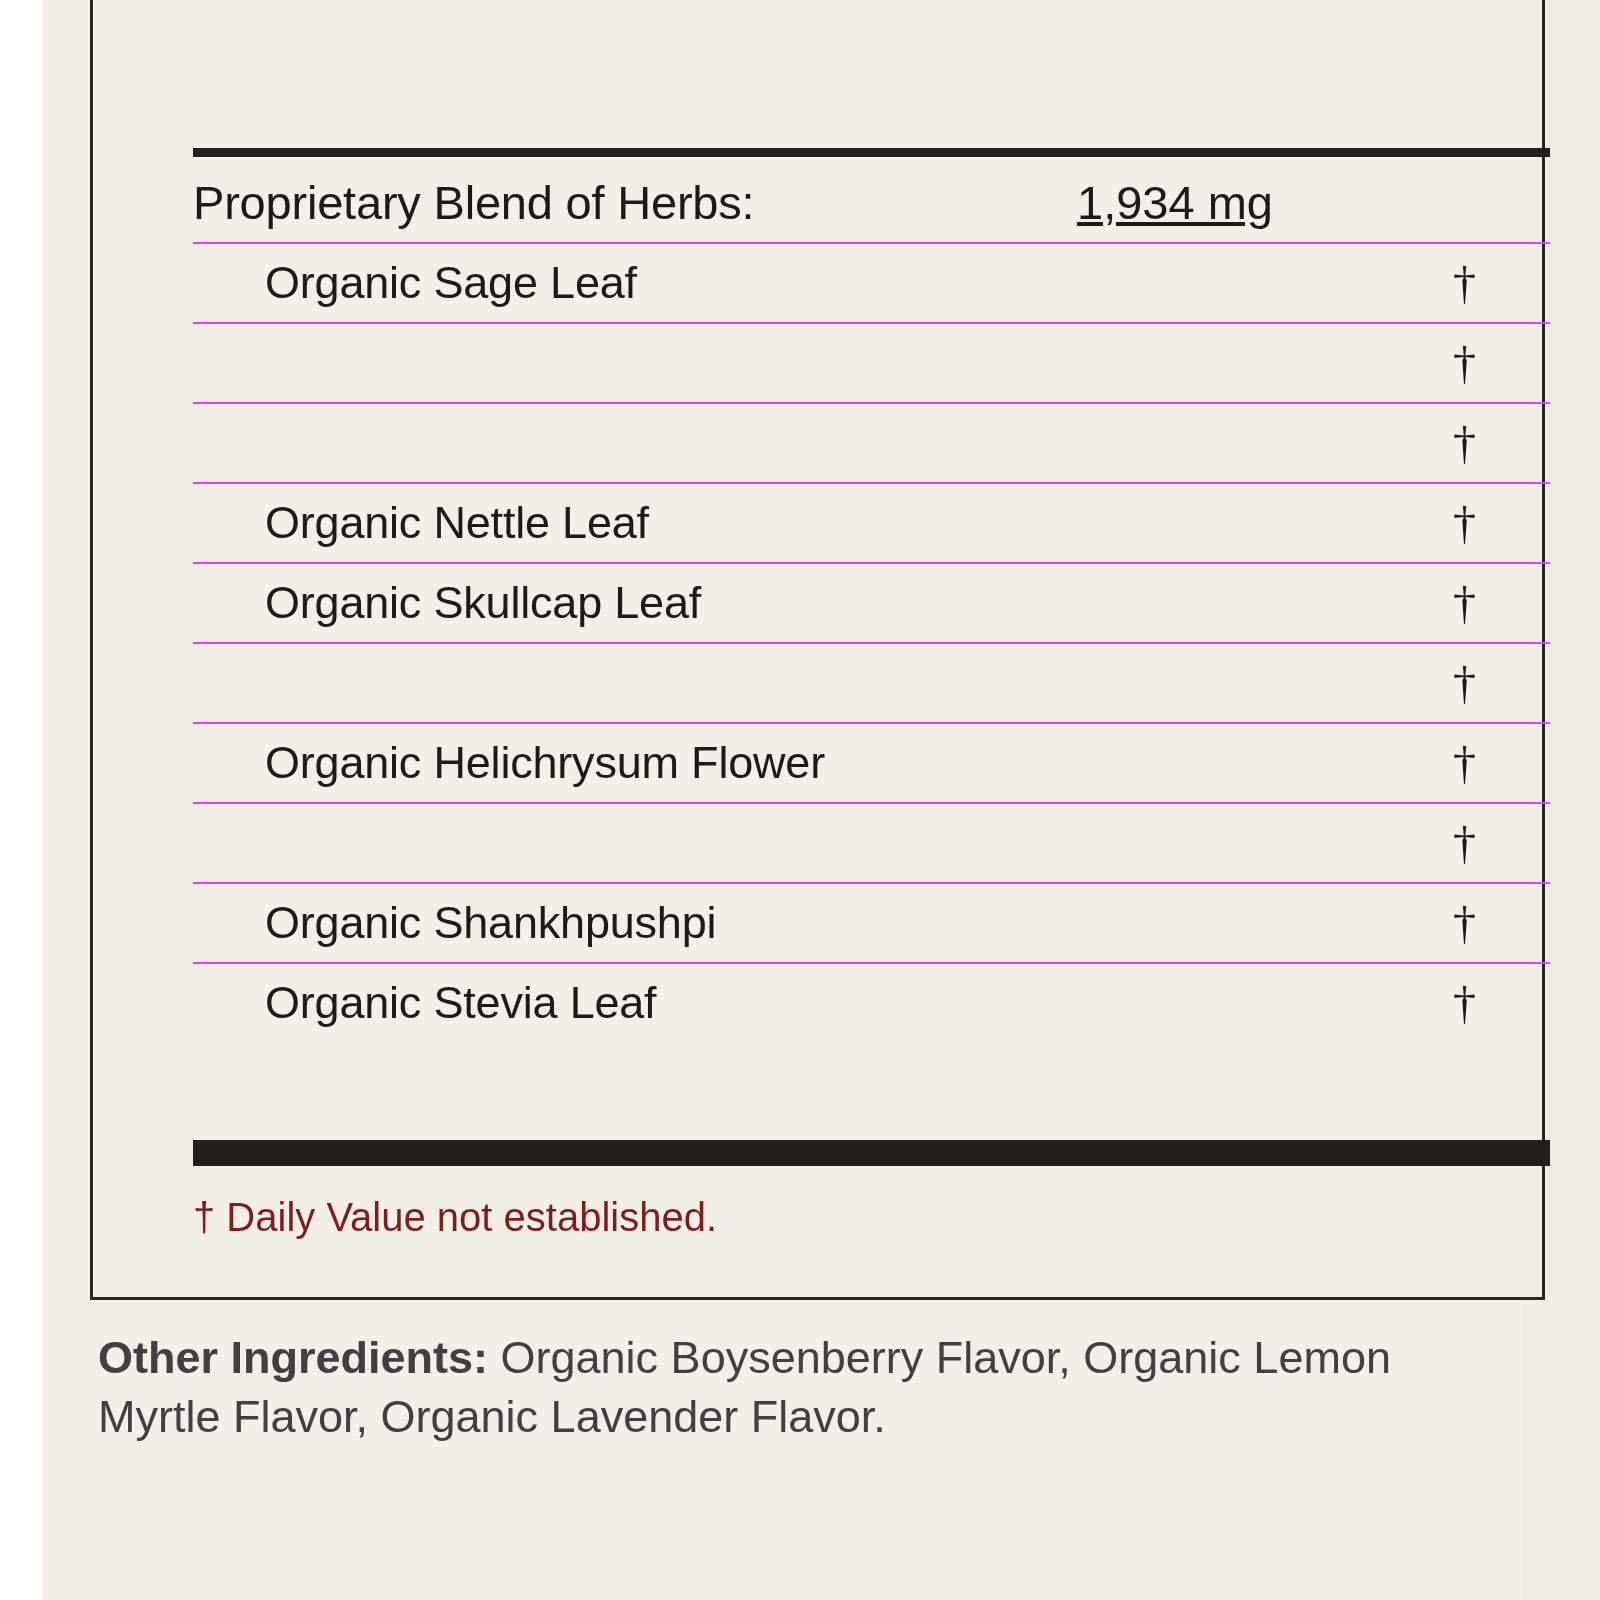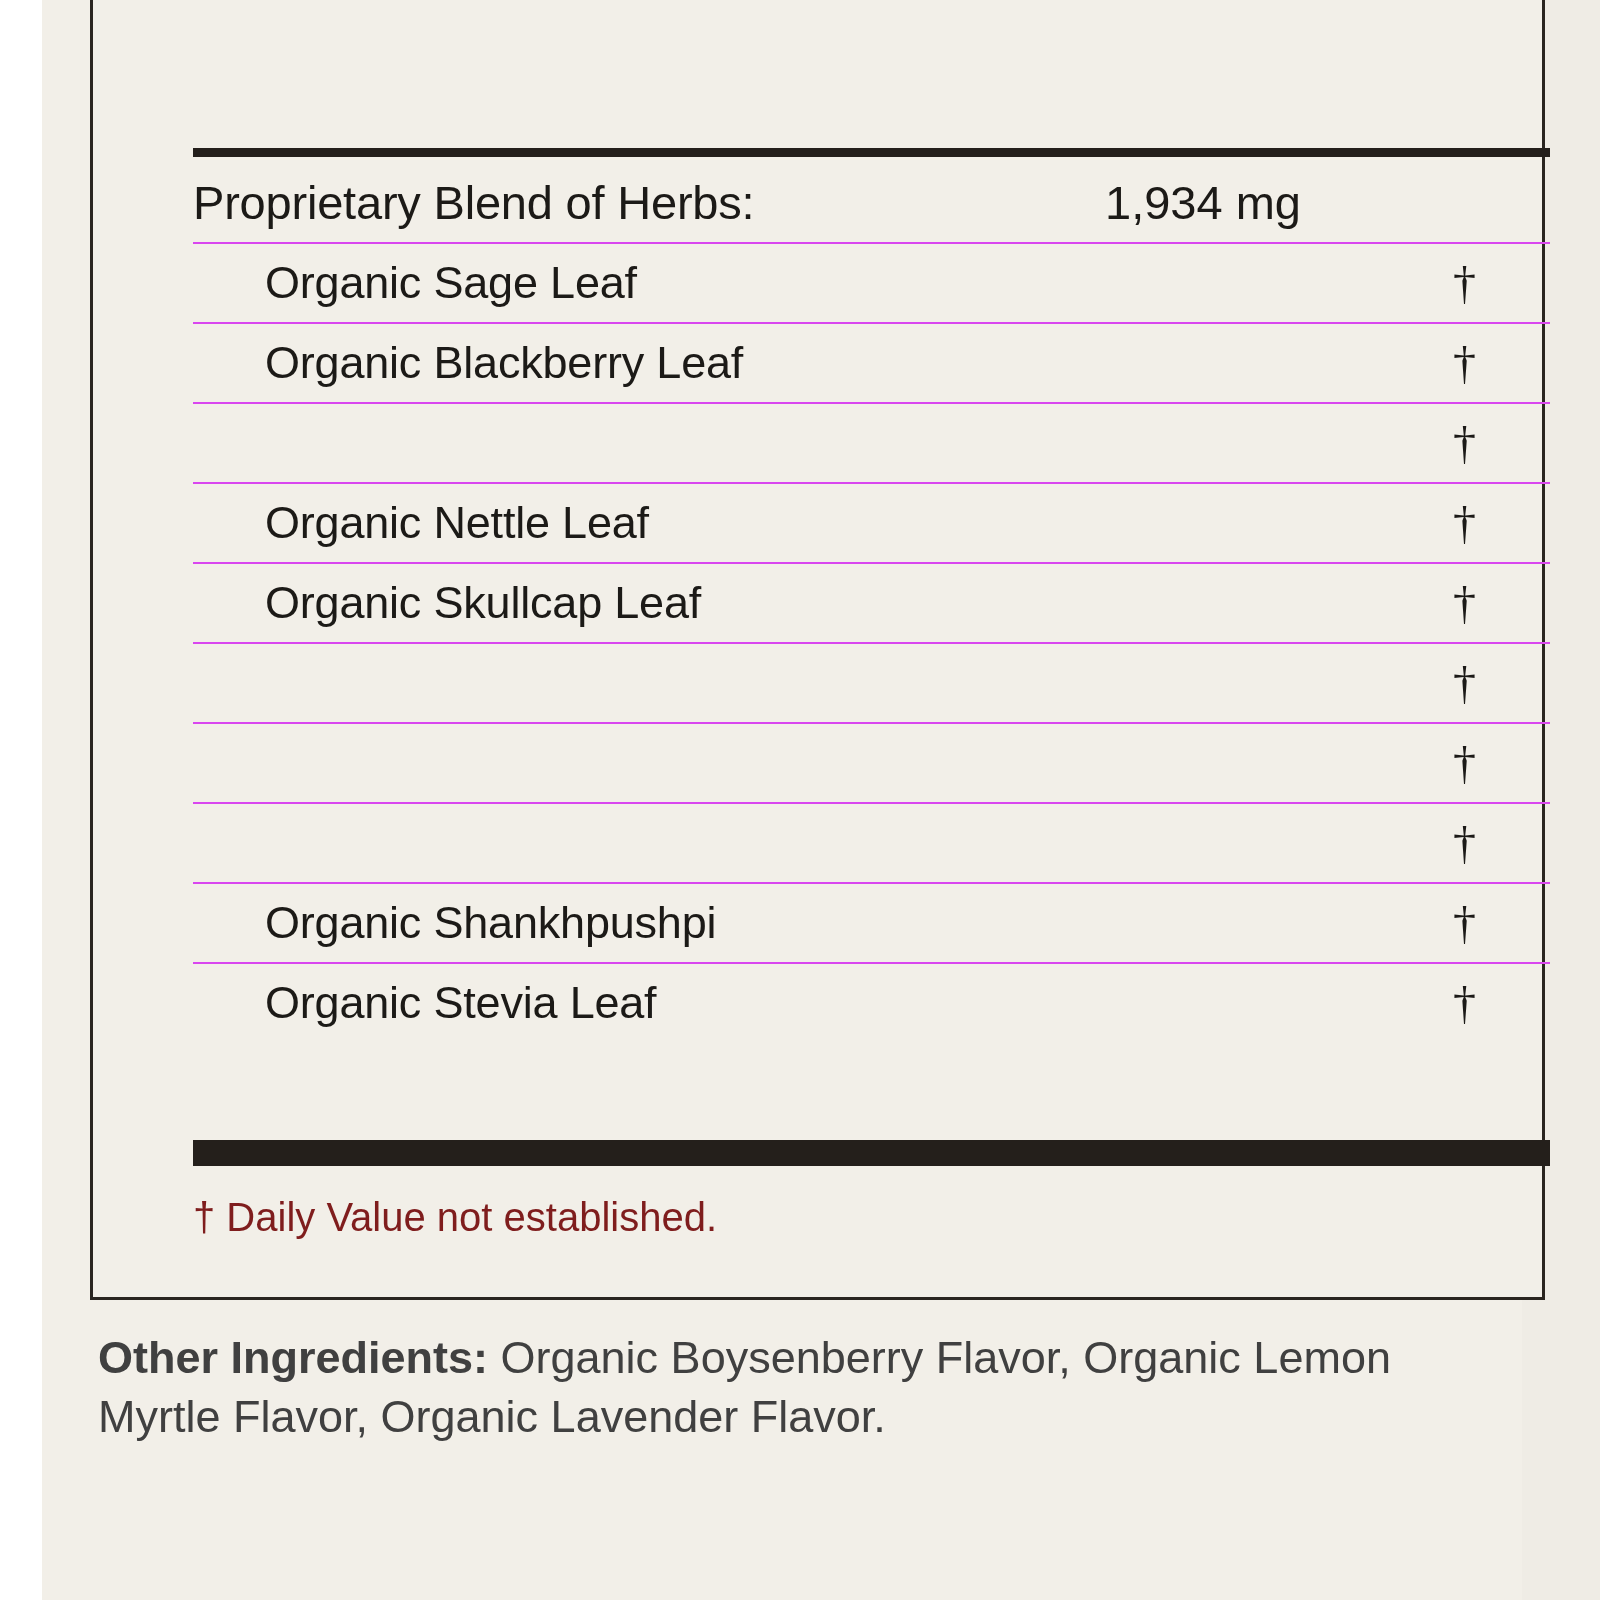--- a/index.html
+++ b/index.html
@@ -65,23 +65,24 @@
     display: flex;
     align-items: center;
   }
   .blend-name {
     font-size: 47px;
     letter-spacing: -0.2px;
     white-space: nowrap;
   }
   .blend-amount {
     position: absolute;
-    left: 912px;
+    left: 884px;
     font-size: 47px;
     white-space: nowrap;
+    text-decoration: underline;
   }
 
   .ing-list {
     position: absolute;
     left: 100px;
     top: 242px;
     width: 1357px;
   }
   .ing-row {
     position: relative;
@@ -156,21 +157,20 @@
     </div>
 
     <div class="ing-list">
 
       <div class="ing-row">
         <span class="ing-name">Organic Sage Leaf</span>
         <span class="ing-dagger">†</span>
       </div>
 
       <div class="ing-row">
-        <span class="ing-name">Organic Blackberry Leaf</span>
         <span class="ing-dagger">†</span>
       </div>
 
       <div class="ing-row">
         <span class="ing-dagger">†</span>
       </div>
 
       <div class="ing-row">
         <span class="ing-name">Organic Nettle Leaf</span>
         <span class="ing-dagger">†</span>
@@ -179,20 +179,21 @@
       <div class="ing-row">
         <span class="ing-name">Organic Skullcap Leaf</span>
         <span class="ing-dagger">†</span>
       </div>
 
       <div class="ing-row">
         <span class="ing-dagger">†</span>
       </div>
 
       <div class="ing-row">
+        <span class="ing-name">Organic Helichrysum Flower</span>
         <span class="ing-dagger">†</span>
       </div>
 
       <div class="ing-row">
         <span class="ing-dagger">†</span>
       </div>
 
       <div class="ing-row">
         <span class="ing-name">Organic Shankhpushpi</span>
         <span class="ing-dagger">†</span>

